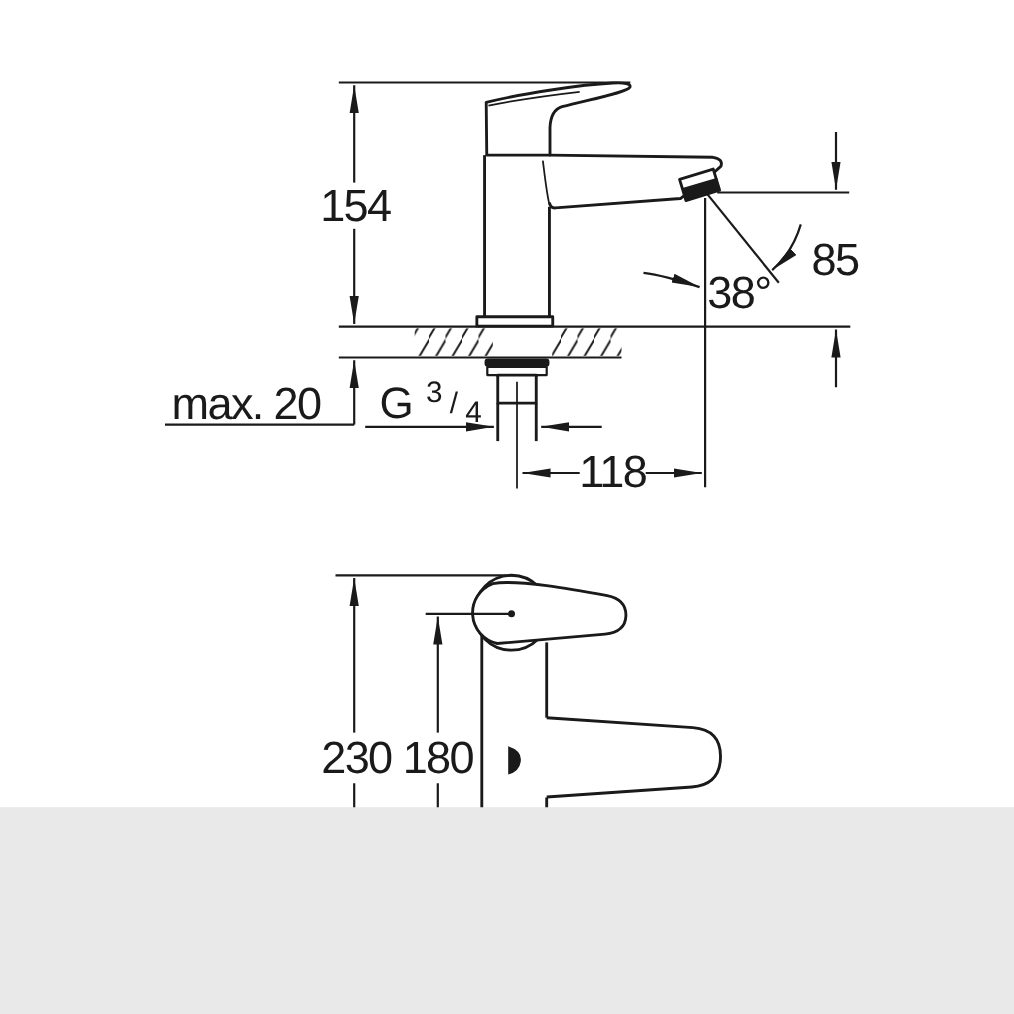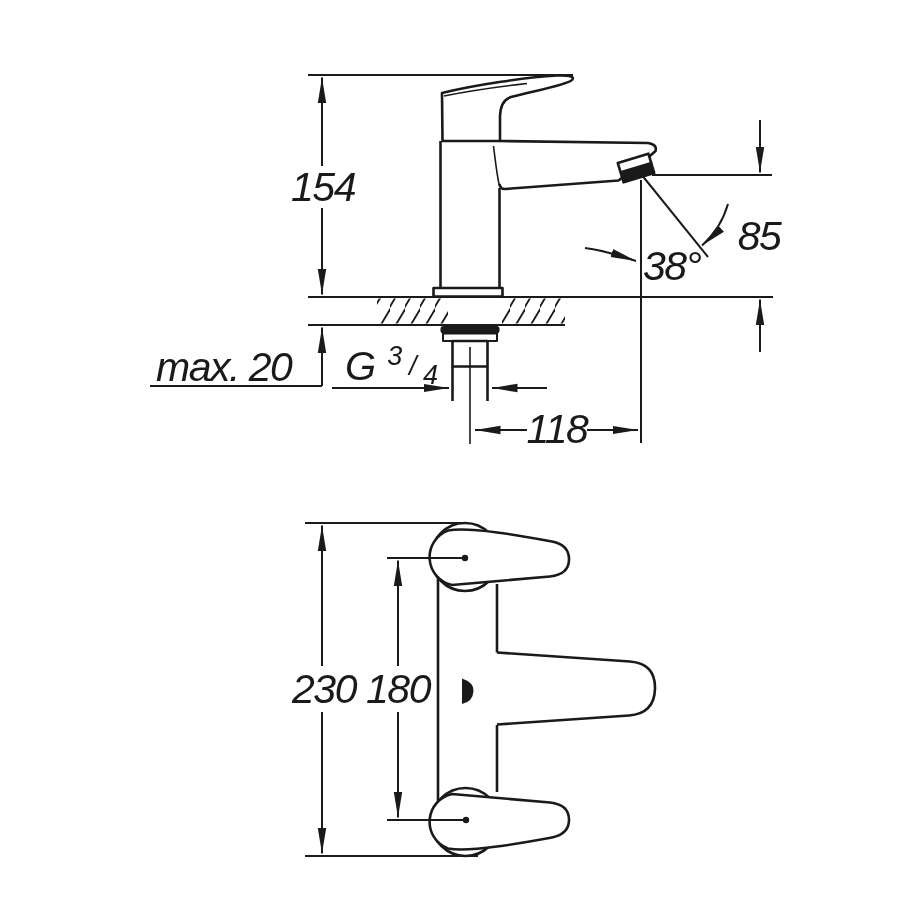--- a/index.html
+++ b/index.html
@@ -7,24 +7,23 @@
     --bg-color: #ffffff;
   }
   html, body {
     margin: 0;
     padding: 0;
     background: #e9e9e9;
   }
   .canvas {
     position: relative;
     width: 922px;
-    height: 922px;
+    height: 734px;
     background: var(--bg-color, #fff);
     overflow: hidden;
-    font-style: italic;
   }
   svg { display: block; }
   .ln {
     stroke: var(--line-color, #1a1a1a);
     fill: none;
     stroke-linecap: butt;
     stroke-linejoin: round;
   }
   .outline { stroke-width: 2.6; }
   .thin    { stroke-width: 1.6; }

